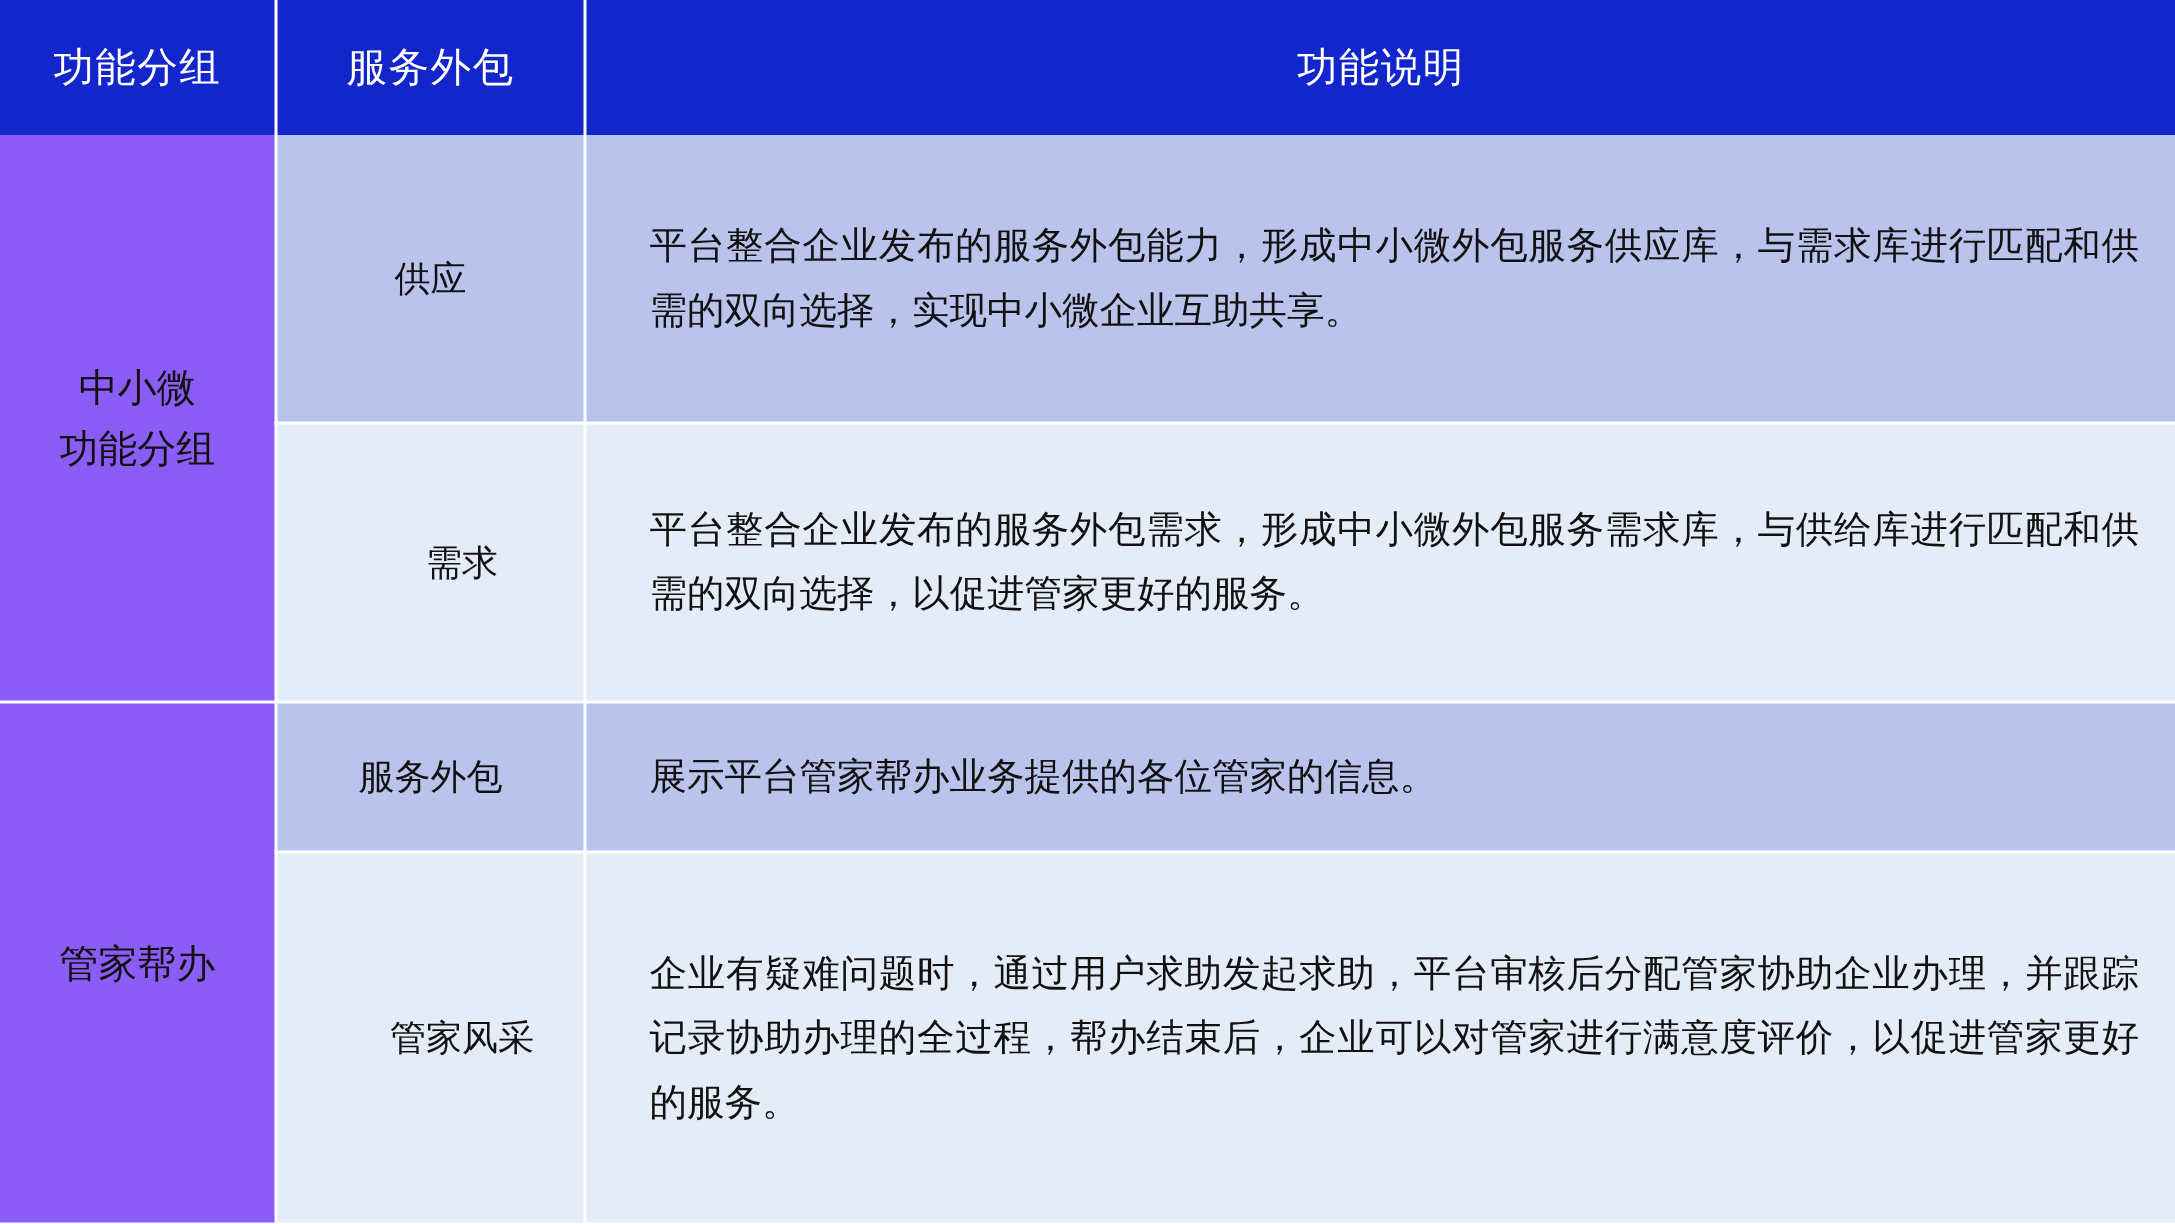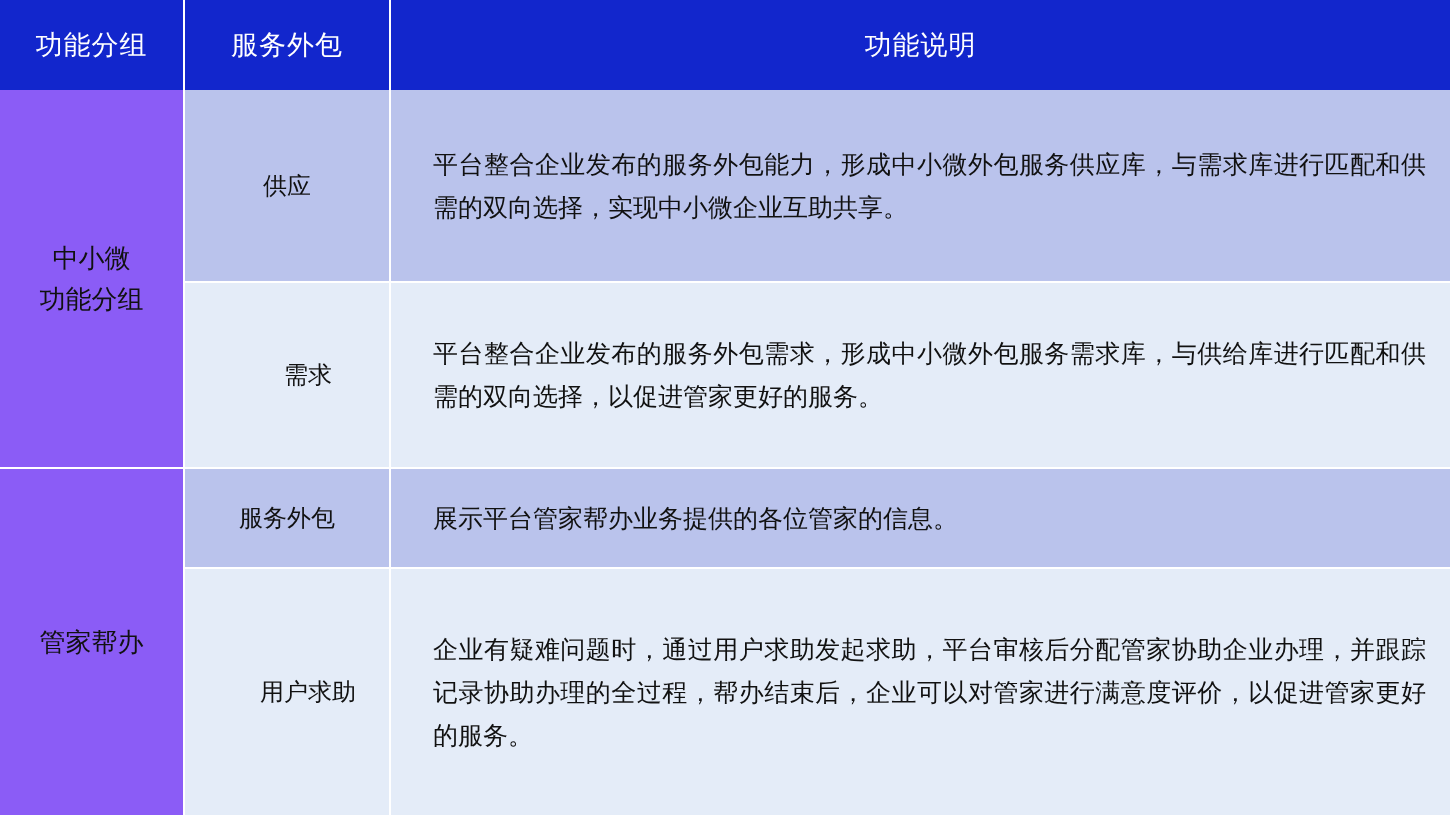--- a/index.html
+++ b/index.html
@@ -114,18 +114,18 @@
         <td class="desc-cell">平台整合企业发布的服务外包需求，形成中小微外包服务需求库，与供给库进行匹配和供需的双向选择，以促进管家更好的服务。</td>
       </tr>
       <tr class="row-a h-steward">
         <td class="grp-cell" rowspan="2">
           <span>管家帮办</span>
         </td>
         <td class="name-cell">服务外包</td>
         <td class="desc-cell">展示平台管家帮办业务提供的各位管家的信息。</td>
       </tr>
       <tr class="row-b h-help">
-        <td class="name-cell">用户求助</td>
+        <td class="name-cell">管家风采</td>
         <td class="desc-cell">企业有疑难问题时，通过用户求助发起求助，平台审核后分配管家协助企业办理，并跟踪记录协助办理的全过程，帮办结束后，企业可以对管家进行满意度评价，以促进管家更好的服务。</td>
       </tr>
     </tbody>
   </table>
 </div>
 
 </body></html>

